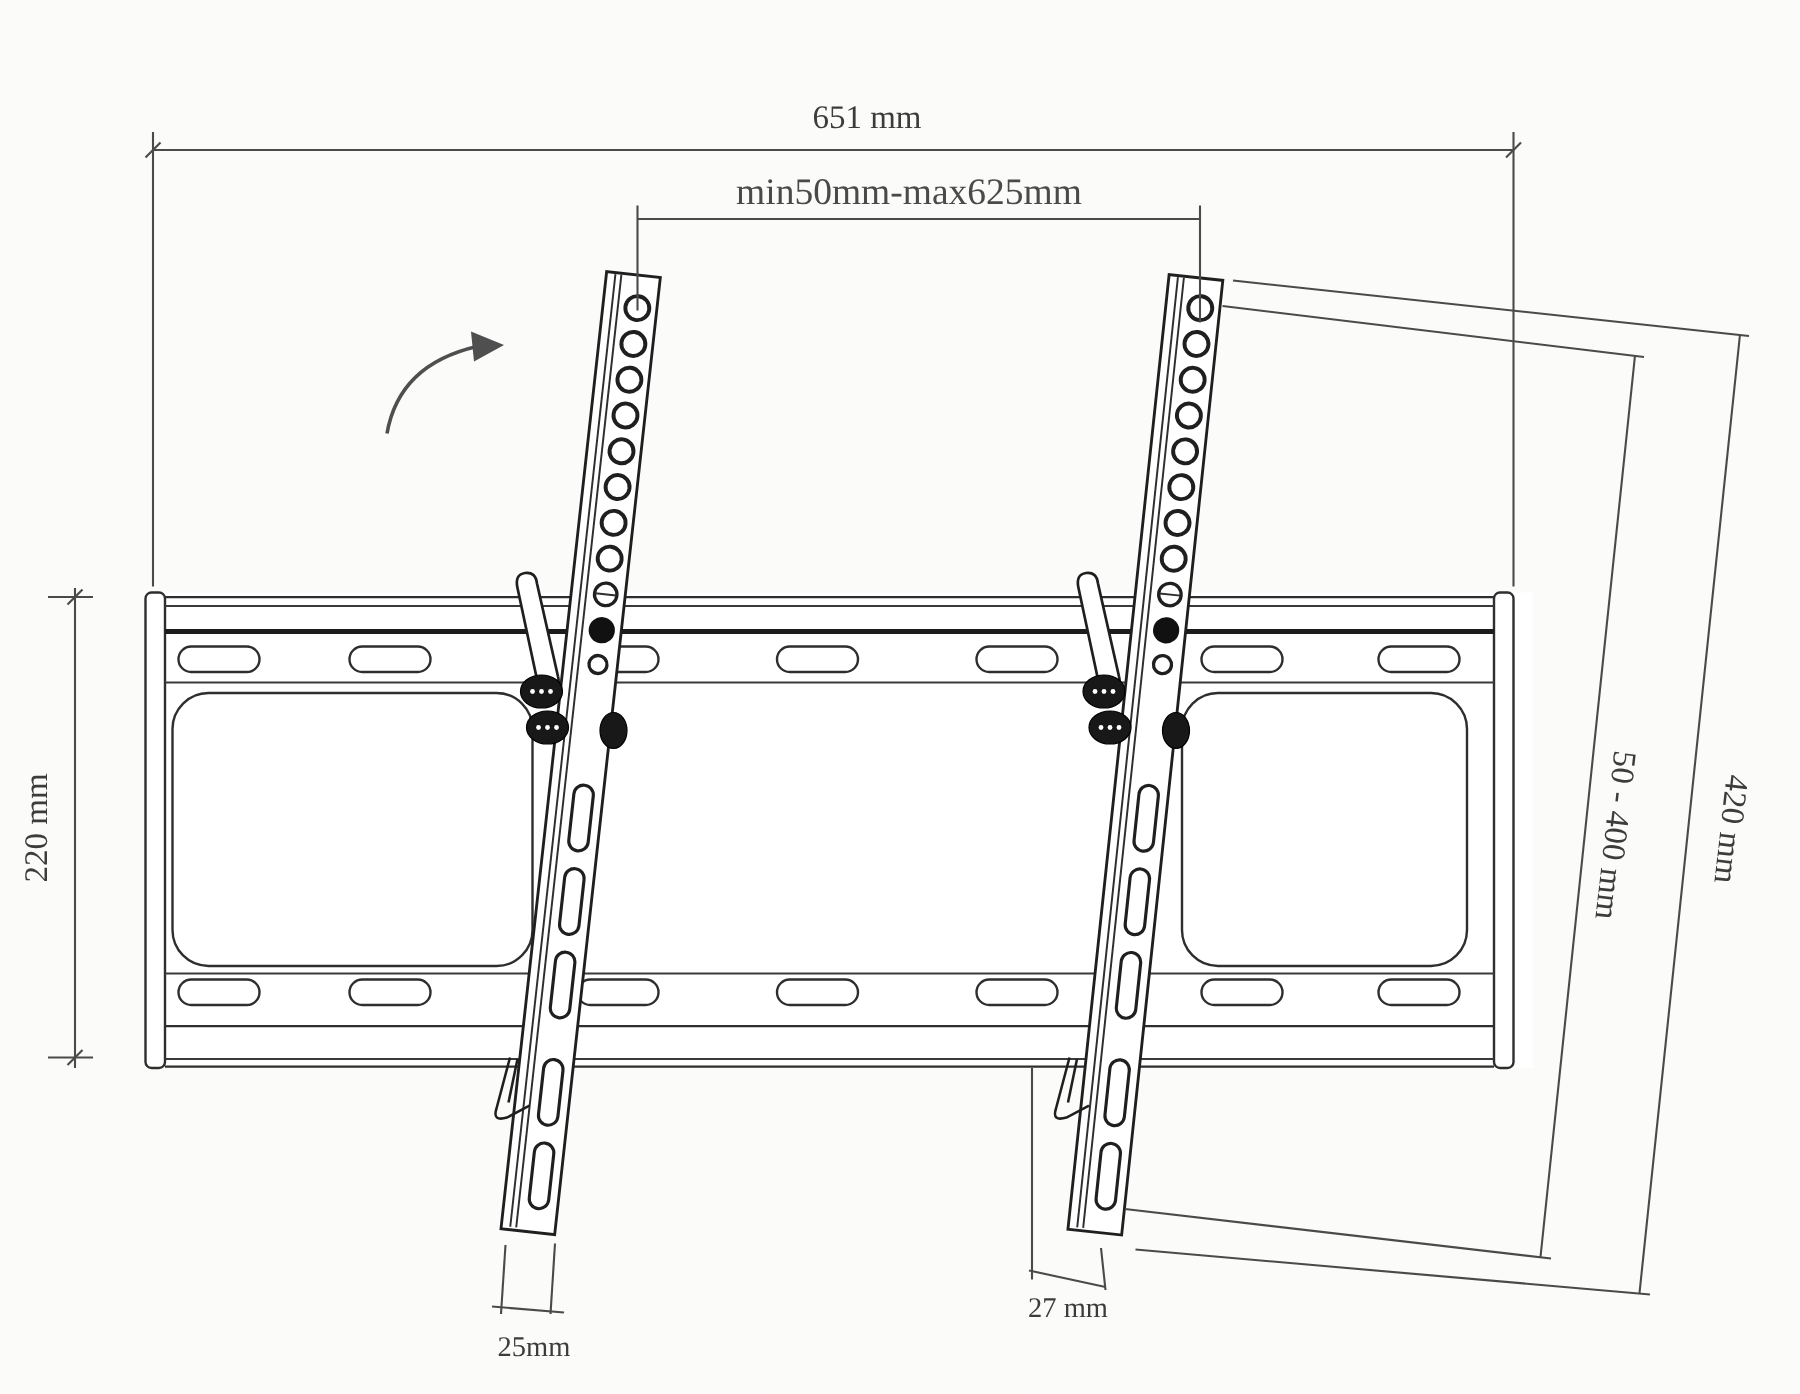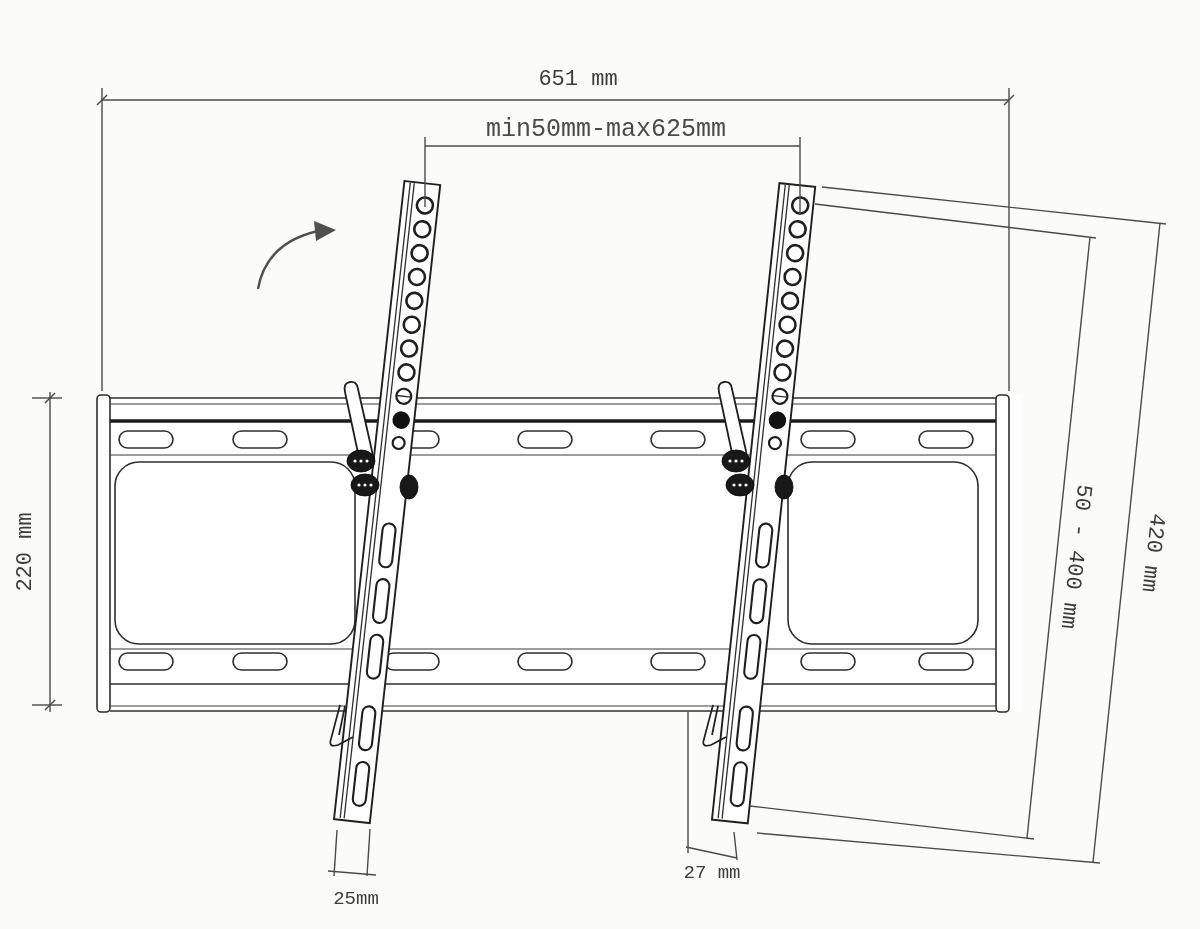--- a/index.html
+++ b/index.html
@@ -1,19 +1,19 @@
 <!DOCTYPE html>
 <html><head>
 <meta charset="utf-8">
 <style>
   html,body{margin:0;padding:0;background:#ffffff;}
   #stage{
     width:1200px;height:929px;position:relative;
     background:#fbfbf9;
-    font-family:Liberation Mono, monospace;
+    font-family:Liberation Serif, serif;
   }
   svg{display:block}
   .ln     {stroke:#2e2e2e;stroke-width:1.5;fill:none;}
   .lnthin {stroke:#3a3a3a;stroke-width:1.2;fill:none;}
   .thick  {stroke:#1c1c1c;stroke-width:3.4;fill:none;}
   .cap    {stroke:#2e2e2e;stroke-width:1.6;fill:#ffffff;}
   .slot   {stroke:#2e2e2e;stroke-width:1.6;fill:#ffffff;}
   .cut    {stroke:#2e2e2e;stroke-width:1.6;fill:none;}
   .railbody{stroke:#1f1f1f;stroke-width:1.9;fill:#ffffff;}
   .railline{stroke:#2e2e2e;stroke-width:1.3;fill:none;}

